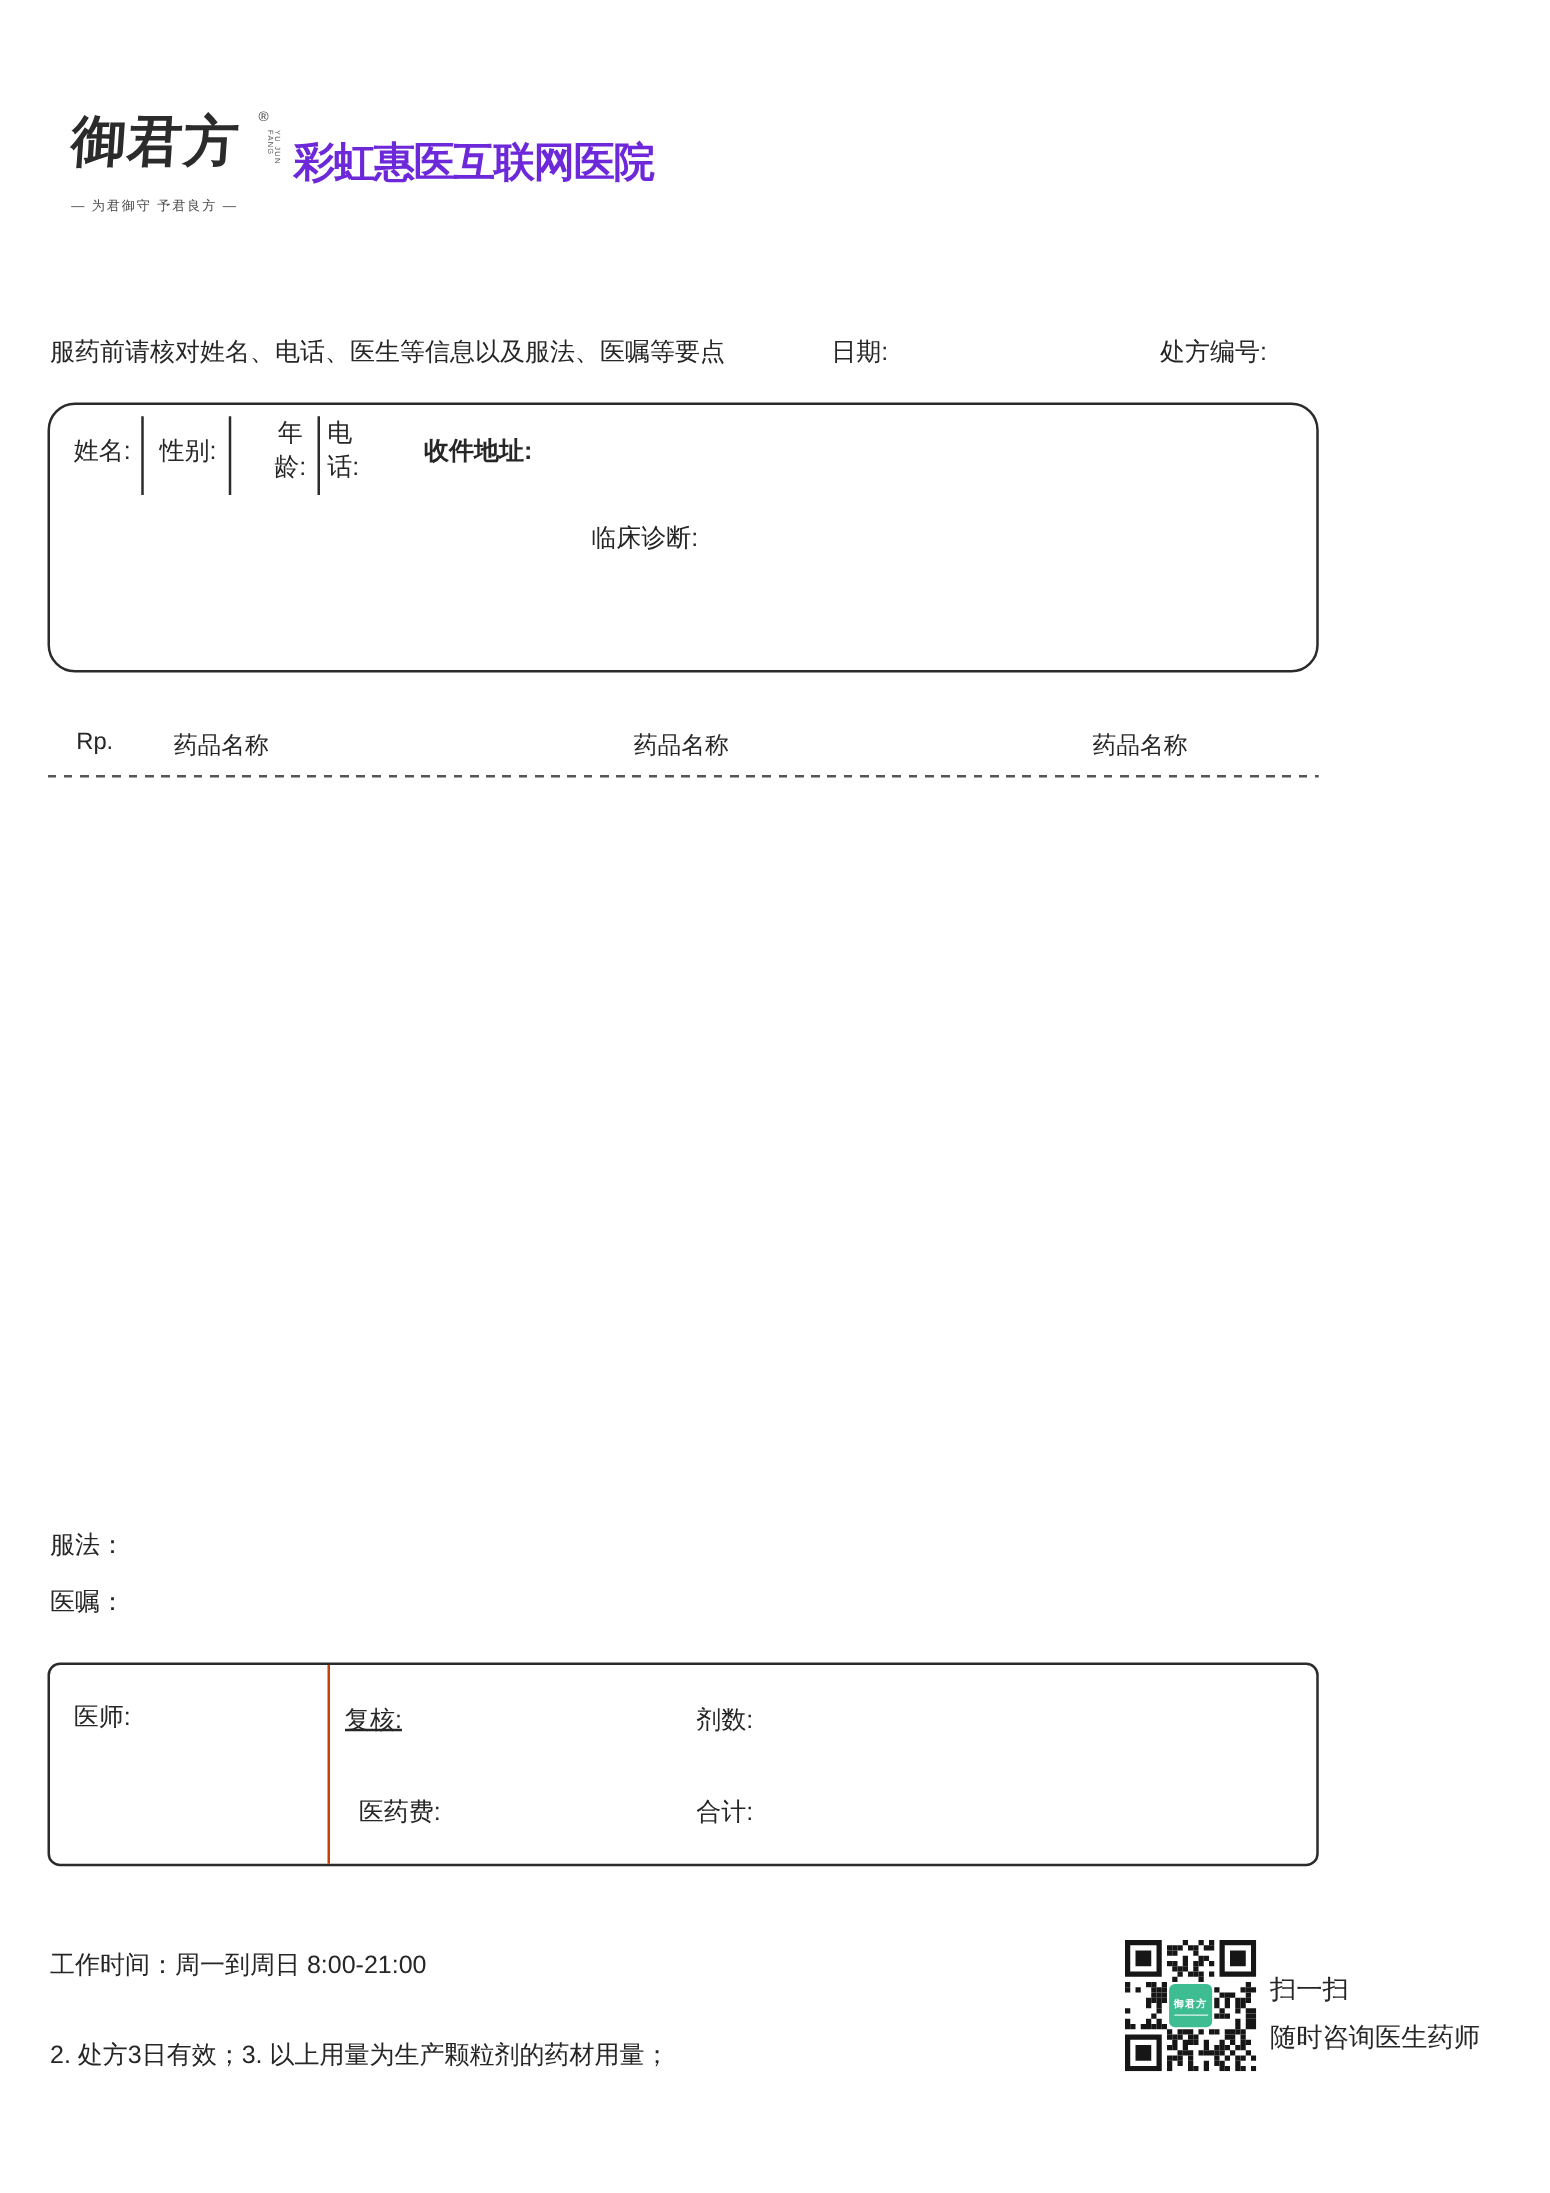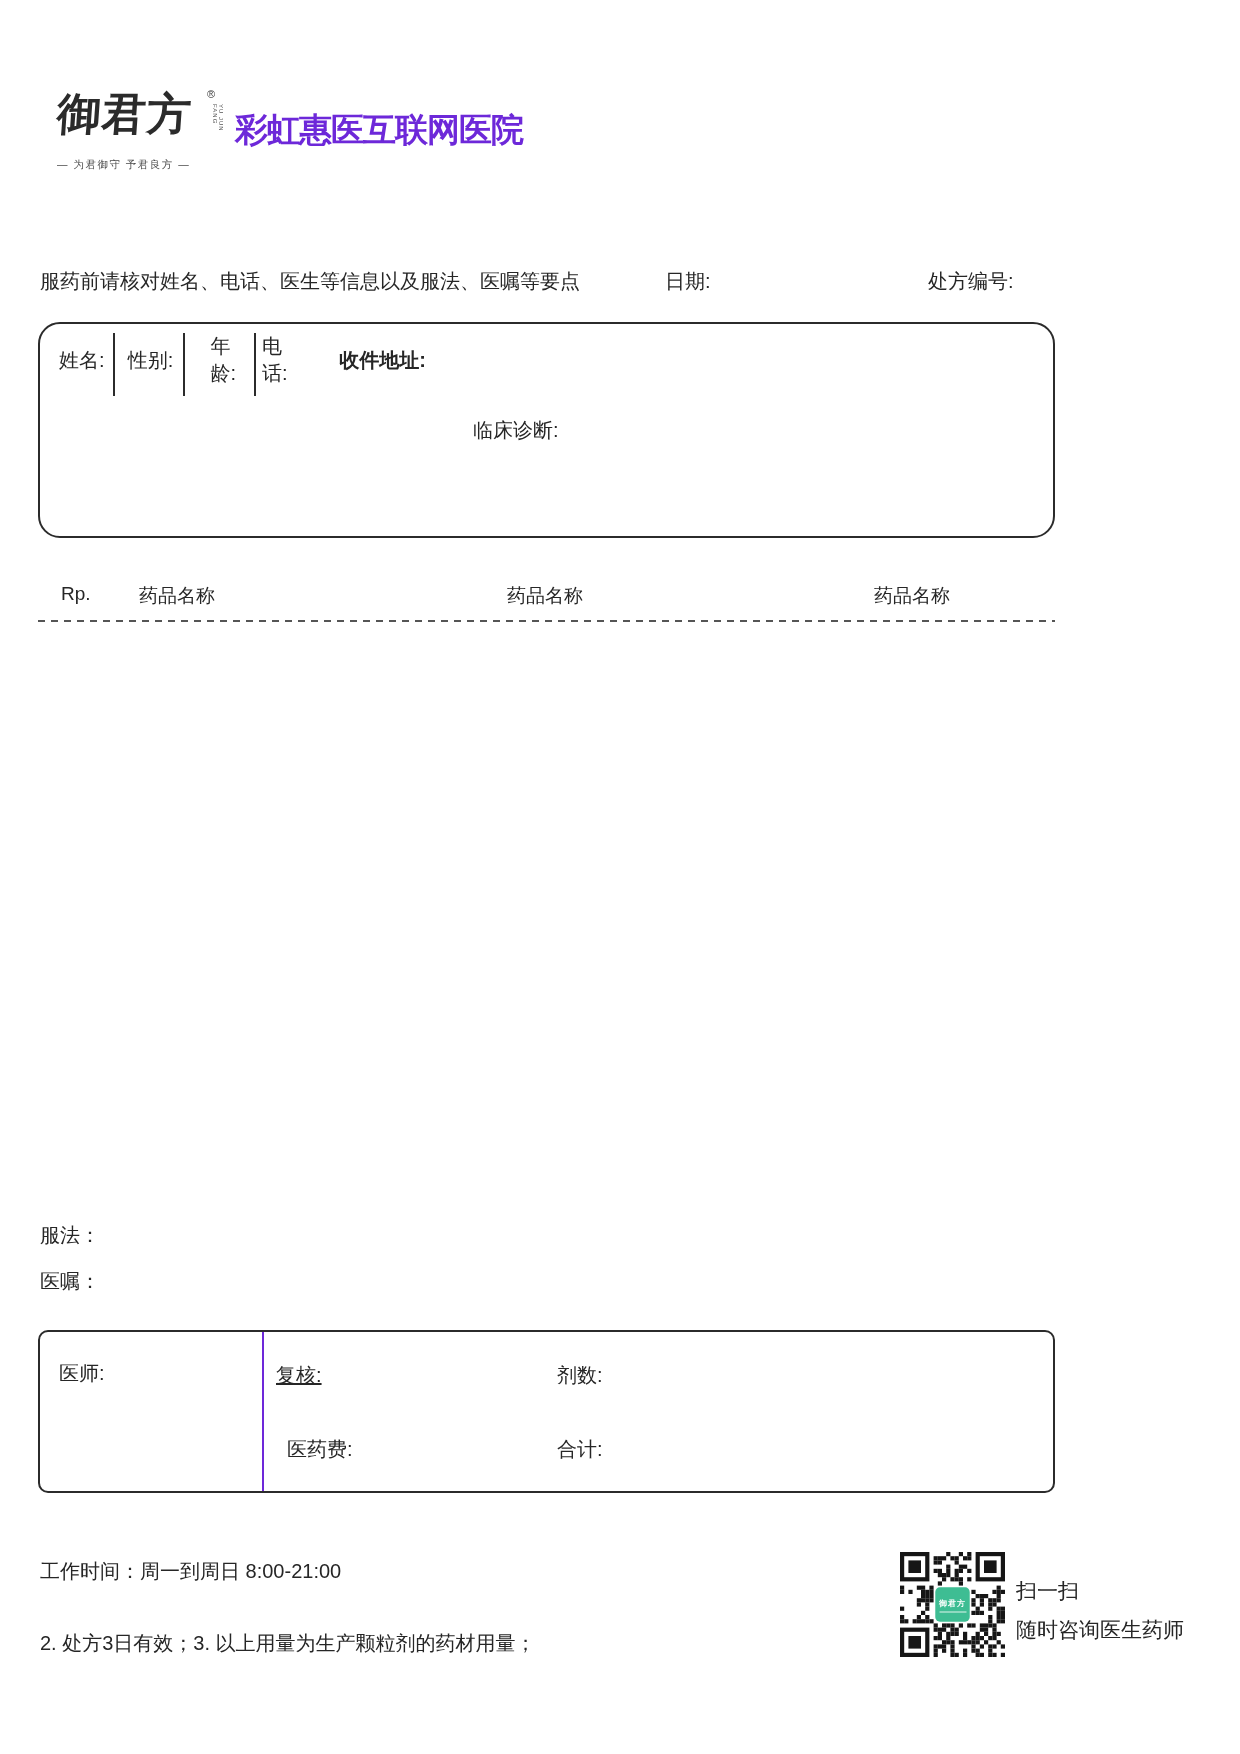--- a/index.html
+++ b/index.html
@@ -42,21 +42,21 @@
   .patient-box {
     left:38px; top:322px; width:1017px; height:216px;
     border:2.5px solid #2b2b2b; border-radius:22px;
     display:flex; flex-direction:row;
   }
   .prow { display:flex; align-items:center; font-size:20px; }
   .prow-fields { height:72px; }
   .pcell { height:100%; display:flex; align-items:center; position:relative; }
   .pcell.c1 { width:28.8%; padding-left:19px; }
   .pcell.c2 { width:27.7%; padding-left:15px; }
-  .pcell.c3 { width:28.3%; padding-left:28px; }
+  .pcell.c3 { width:28.3%; padding-left:28px;text-align:center; }
   .pcell.c4 { width:15.2%; padding-left:8px;  }
   .pcell + .pcell::before {
     content:""; position:absolute; left:0; top:9px; bottom:0;
     width:2px; background:#2b2b2b;
   }
   .hline { border-top:2.5px solid #2b2b2b; margin:0 14px; }
   .prow-mid    { height:73px; padding-left:19px;font-weight:bold; }
   .prow-bottom { flex:1;      padding-left:19px;text-align:right; }
 
   
@@ -73,21 +73,21 @@
 
   
   .usage-label  { left:40px; top:1222px; font-size:20px; }
   .advice-label { left:40px; top:1268px; font-size:20px; }
 
   
   .signoff-box {
     left:38px; top:1330px; width:1017px; height:163px;
     border:2.5px solid #2b2b2b; border-radius:10px; display:flex;
   }
-  .so-left { width:224px; border-right:2px solid #6d28d9; padding:28px 0 0 19px; font-size:20px; }
+  .so-left { width:224px; border-right:2px solid #c2410c; padding:28px 0 0 19px; font-size:20px; }
   .so-right { flex:1; position:relative; font-size:20px; }
   .so-right span { position:absolute; white-space:nowrap; }
   .so-review { left:12px;  top:30px;text-decoration:underline; }
   .so-doses  { left:293px; top:30px; }
   .so-fee    { left:23px;  top:104px; }
   .so-total  { left:293px; top:104px; }
 
   
   .work-hours { left:40px; top:1558px; font-size:20px; }
   .note1      { left:40px; top:1593px; font-size:20px; }

